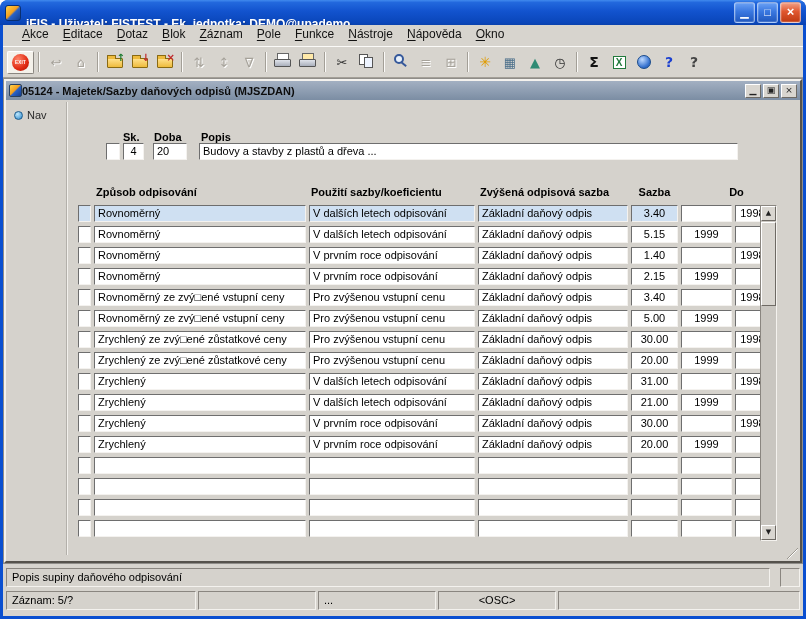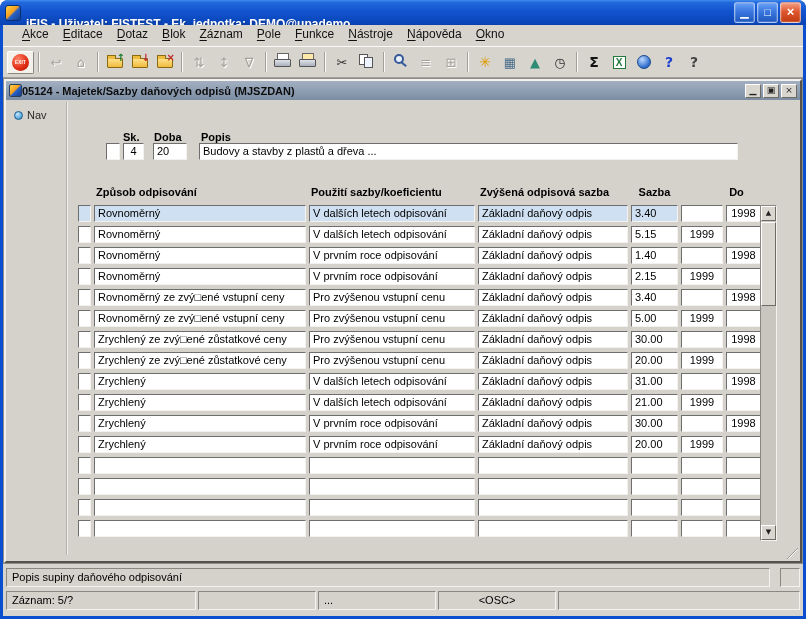--- a/index.html
+++ b/index.html
@@ -92,21 +92,21 @@
   .ghead { position:absolute; left:72px; top:86px; display:flex; gap:3px; font-size:11px; font-weight:bold; color:#000; }
   .ghead .h0 { width:13px; } .ghead .h1 { width:212px; padding-left:2px; } .ghead .h2 { width:166px; padding-left:2px; }
   .ghead .h3 { width:150px; padding-left:2px; } .ghead .h4 { width:47px; text-align:center; }
   .ghead .h5 { width:35px; text-align:left;margin-top:44px; } .ghead .h6 { width:35px; text-align:center; }
 
   .grid { position:absolute; left:72px; top:105px; display:flex; flex-direction:column; gap:4px; }
   .row { display:flex; gap:3px; }
   .cell { height:17px; background:#fff; border:1px solid; border-color:#6e6e6e #f4f2ef #f4f2ef #6e6e6e;
     font-size:11px; line-height:15px; padding:0 3px; white-space:nowrap; overflow:hidden; }
   .c0 { width:13px; } .c1 { width:212px; } .c2 { width:166px; } .c3 { width:150px; }
-  .c4 { width:47px; text-align:left; } .c5 { width:42px; text-align:center; } .c6 { width:35px; text-align:center; }
+  .c4 { width:47px; text-align:center; } .c5 { width:51px; text-align:center; } .c6 { width:35px; text-align:center; }
   .row.selected .cell:nth-child(-n+5) { background:#cfe0f2; }
 
   .sbar { position:absolute; left:754px; top:105px; width:17px; height:336px; background:#c9c6c0;
     border:1px solid; border-color:#8a8680 #f4f2ee #f4f2ee #8a8680; }
   .sb-btn { position:absolute; left:0; width:15px; height:15px; background:#d9d6d0; border:1px solid;
     border-color:#fff #6e6a64 #6e6a64 #fff; font-size:7px; text-align:center; line-height:13px; color:#222;
     font-family:"DejaVu Sans",sans-serif; }
   .sb-up { top:0; } .sb-down { bottom:0; }
   .sb-thumb { position:absolute; left:0; top:16px; width:15px; height:84px; background:#d9d6d0; border:1px solid; border-color:#fff #6e6a64 #6e6a64 #fff; }
 

